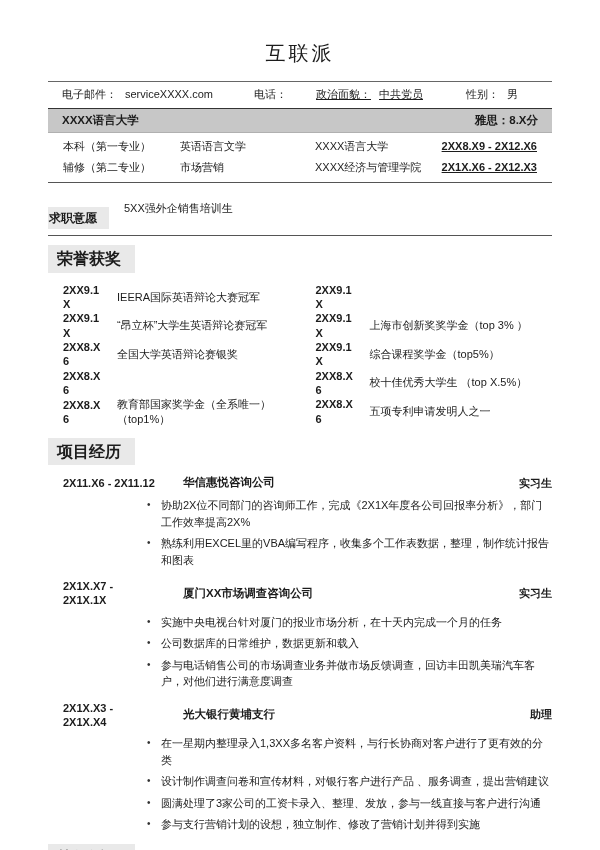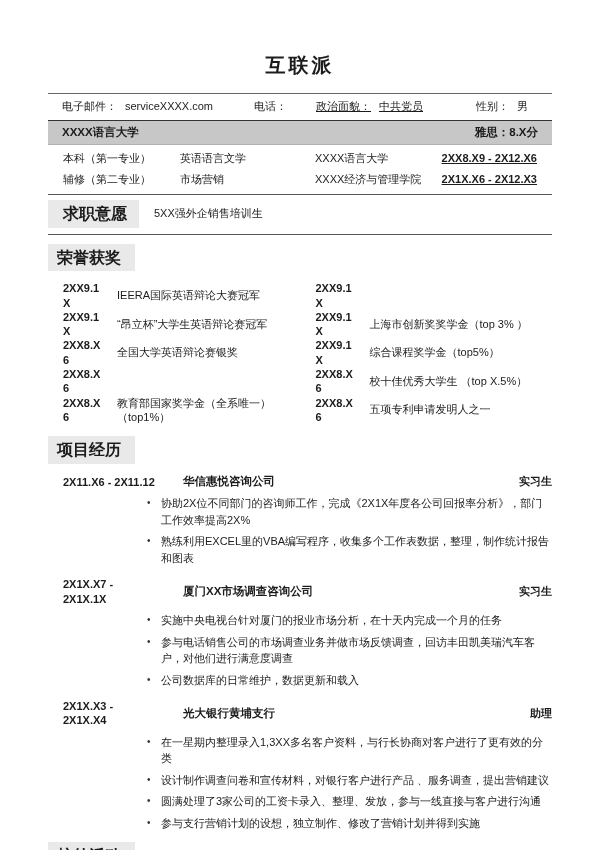--- a/index.html
+++ b/index.html
@@ -6,35 +6,35 @@
   body{
     width:600px;height:850px;overflow:hidden;
     background:#ffffff;color:#1c1c1c;
     font-family:"Liberation Sans","DejaVu Sans",sans-serif;
     font-size:11px;line-height:1.35;
   }
   .page{padding:30px 48px 0 48px;}
 
   
   .resume-title{
-    text-align:center;font-size:20px;font-weight:700;
-    letter-spacing:3px;margin:22px 0 14px 0;
+    text-align:center;font-size:20px;font-weight:400;
+    letter-spacing:3px;margin:10px 0 14px 0;
   }
 
   
   .contact{
     display:flex;align-items:center;
     border-top:1px solid #666;
     padding:5px 14px 6px 14px;
   }
   .contact-field{display:flex;white-space:nowrap;}
   .contact-field:nth-child(1){width:192px;}
   .contact-field:nth-child(2){flex:1;}
   .contact-field:nth-child(3){width:150px;text-decoration:underline;}
-  .contact-field:nth-child(4){width:72px;justify-content:center;}
+  .contact-field:nth-child(4){width:72px;}
   .c-label{color:#222;}
   .c-value{margin-left:8px;}
 
   
   .edu-header{
     display:flex;justify-content:space-between;align-items:center;
     background:#c7c7c7;
     border-top:1.5px solid #333;border-bottom:1px solid #b0b0b0;
     padding:4px 14px;font-weight:bold;font-size:11.5px;
   }
@@ -43,22 +43,23 @@
     display:grid;grid-template-columns:117px 135px 1fr 112px;
     padding:3px 15px;align-items:center;
   }
   .edu-period{text-align:right;font-weight:bold;white-space:nowrap;text-decoration:underline;}
 
   .rule{border-top:1px solid #555;}
 
   
   .objective{display:flex;align-items:center;padding:5px 0 6px 0;}
   .obj-label{
-    background:#e9e9e9;font-weight:bold;font-size:16px;
-    padding:3px 12px 3px 15px;
+    background:#e9e9e9;font-weight:bold;font-size:12px;
+    padding:3px 12px 3px 1px;
+    margin-top:19px;
   }
   .obj-value{margin-left:15px;}
 
   
   .section{margin-top:9px;}
   .section-label{
     display:inline-block;background:#e9e9e9;
     font-weight:bold;font-size:16px;
     padding:3px 14px 3px 9px;margin-bottom:8px;
   }
@@ -211,22 +212,22 @@
   </div>
         <div class="exp">
     <div class="exp-head">
       <span class="exp-period">2X1X.X7 -
 2X1X.1X</span>
       <span class="exp-org">厦门XX市场调查咨询公司</span>
       <span class="exp-role">实习生</span>
     </div>
     <ul class="exp-bullets">
             <li>实施中央电视台针对厦门的报业市场分析，在十天内完成一个月的任务</li>
+            <li>公司数据库的日常维护，数据更新和载入</li>
             <li>参与电话销售公司的市场调查业务并做市场反馈调查，回访丰田凯美瑞汽车客户，对他们进行满意度调查</li>
-            <li>公司数据库的日常维护，数据更新和载入</li>
           </ul>
   </div>
         <div class="exp">
     <div class="exp-head">
       <span class="exp-period">2X1X.X3 -
 2X1X.X4</span>
       <span class="exp-org">光大银行黄埔支行</span>
       <span class="exp-role">助理</span>
     </div>
     <ul class="exp-bullets">

